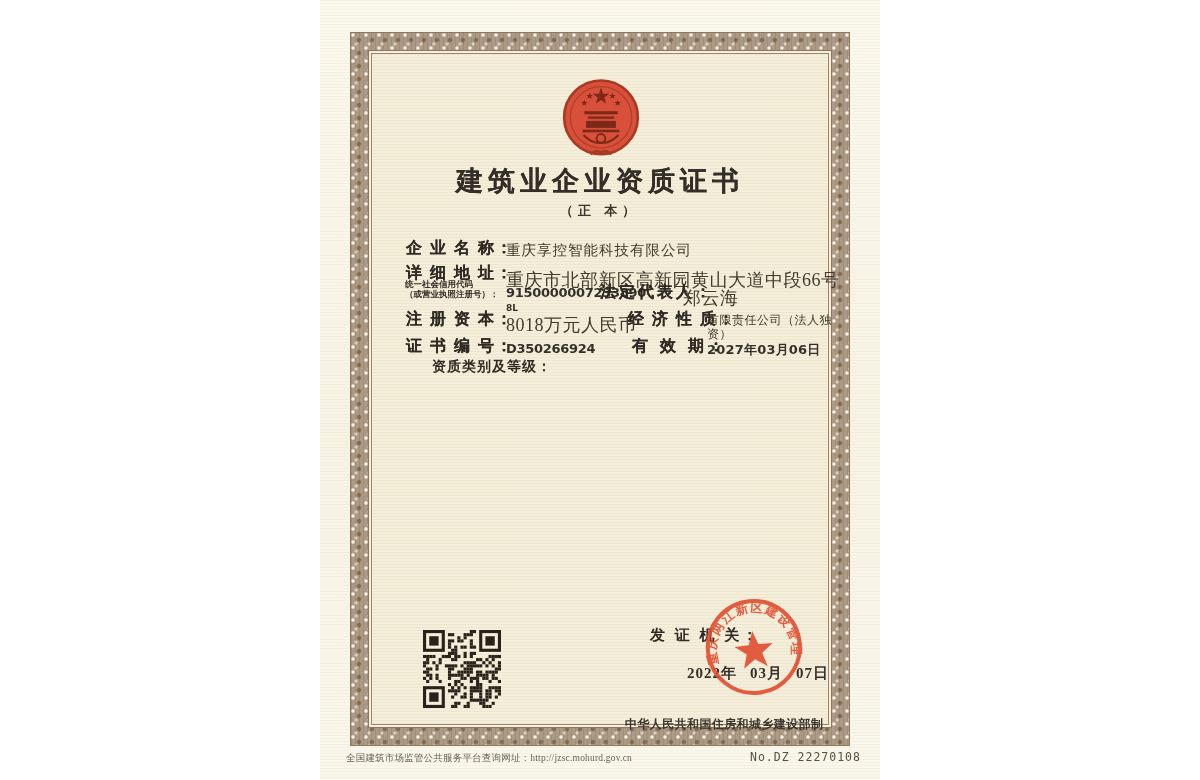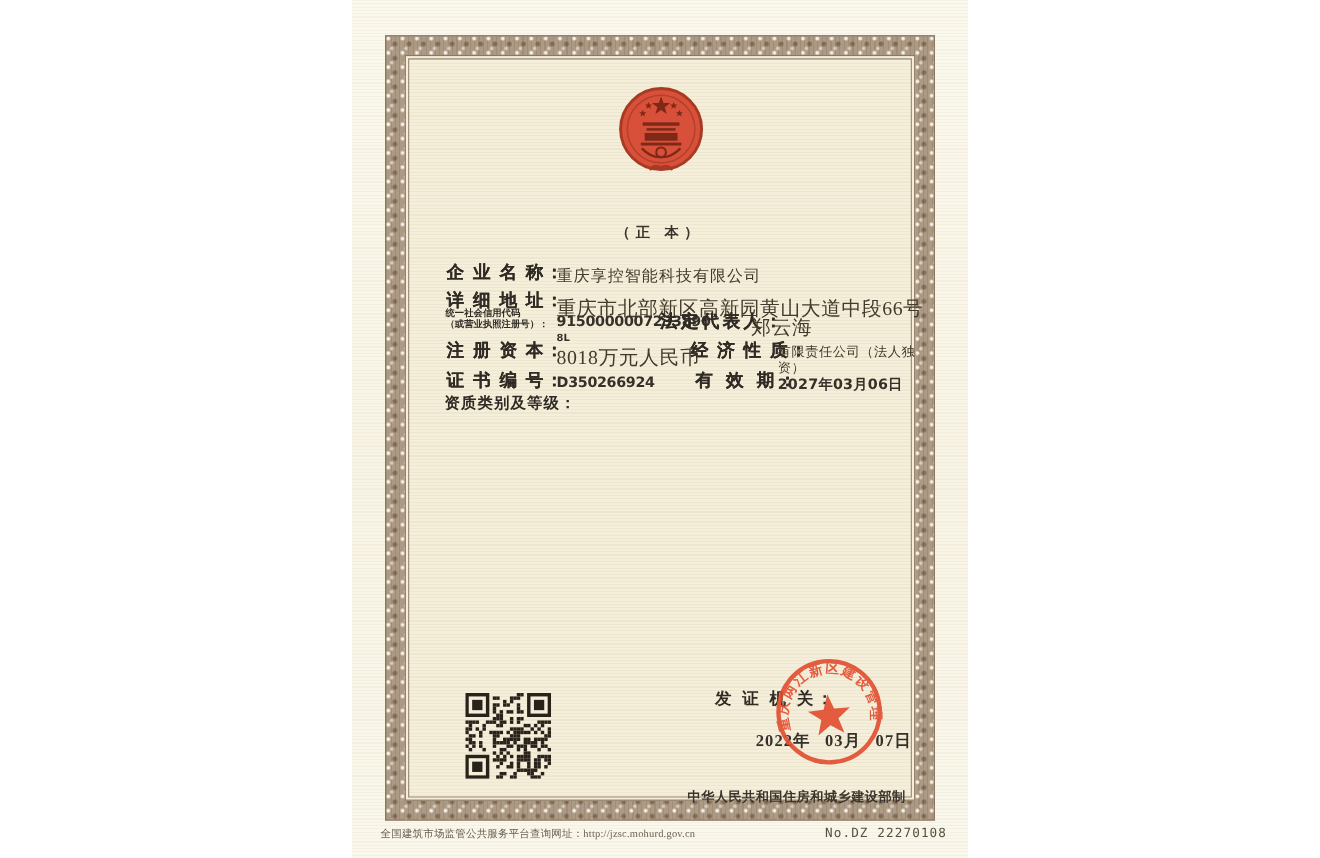--- a/index.html
+++ b/index.html
@@ -41,21 +41,21 @@
     font-size:27px;font-weight:700;letter-spacing:5px;color:#332e27;
     text-shadow:0 0 .5px #332e27;
   }
   .subtitle{left:0;right:0;top:202px;text-align:center;font-size:13px;font-weight:700;letter-spacing:5px;color:#3a342c;}
   .lbl{font-size:16px;font-weight:700;color:#2f2a23;letter-spacing:2px;text-shadow:0 0 .4px #2f2a23;}
   .lbl-sm{font-size:8.5px;line-height:10px;font-weight:700;color:#2f2a23;letter-spacing:0;}
   .val{font-size:14px;color:#443a2c;letter-spacing:1px;}
   .val-sm{font-size:18px;color:#443a2c;letter-spacing:.5px;}
   .num{font-family:"DejaVu Sans",sans-serif;font-size:13px;font-weight:700;color:#35302a;letter-spacing:-.3px;}
   .cap-sup{font-family:"DejaVu Sans",sans-serif;font-size:9px;font-weight:700;color:#35302a;}
-  .cat{font-size:14px;font-weight:700;color:#2f2a23;letter-spacing:1px;}
+  .cat{font-size:14px;font-weight:700;color:#2f2a23;letter-spacing:1px;margin-left:28px;}
   .scope{font-size:15px;color:#3e372c;letter-spacing:3px;}
   .issuer-lbl{font-size:15px;font-weight:700;letter-spacing:3px;color:#2f2a23;}
   .date-line{display:flex;gap:13px;font-size:15px;font-weight:700;color:#35302a;letter-spacing:1px;align-items:flex-end;}
   .made-by{font-size:12px;font-weight:700;color:#3a342c;letter-spacing:.4px;}
   .footer-url{font-size:9.5px;color:#6a6152;letter-spacing:.2px;}
   .serial{font-family:"DejaVu Sans Mono",monospace;font-size:11.5px;color:#56503f;letter-spacing:1px;}
 </style>
 </head>
 <body>
 
@@ -79,20 +79,21 @@
         <rect x="31" y="39" width="38" height="3.5" fill="#7e2817"></rect>
         <rect x="35" y="45" width="30" height="2.6" fill="#7e2817"></rect>
         <rect x="33" y="50" width="34" height="8" fill="#7e2817"></rect>
         <rect x="29" y="60" width="42" height="3" fill="#7e2817"></rect>
         <circle cx="50" cy="70" r="5" fill="none" stroke="#7e2817" stroke-width="2.2"></circle>
         <path d="M30,66 Q40,76 50,75 Q60,76 70,66" fill="none" stroke="#7e2817" stroke-width="2.4"></path>
         <path d="M38,88 Q44,82 50,86 Q56,82 62,88" fill="none" stroke="#a83a24" stroke-width="3"></path>
       </svg>
     </div>
 
+    <div class="abs title">建筑业企业资质证书</div>
     <div class="abs subtitle">（正 本）</div>
 
     <div class="abs lbl" style="left:86px;top:238px;">企 业 名 称：</div>
     <div class="abs val" style="left:186px;top:241px;font-size:14.5px;">重庆享控智能科技有限公司</div>
 
     <div class="abs lbl" style="left:86px;top:263px;text-align:center;">详 细 地 址：</div>
     <div class="abs val-sm" style="left:186px;top:268px;">重庆市北部新区高新园黄山大道中段66号</div>
 
     <div class="abs lbl-sm" style="left:85px;top:279px;">
       <div>统一社会信用代码</div>

